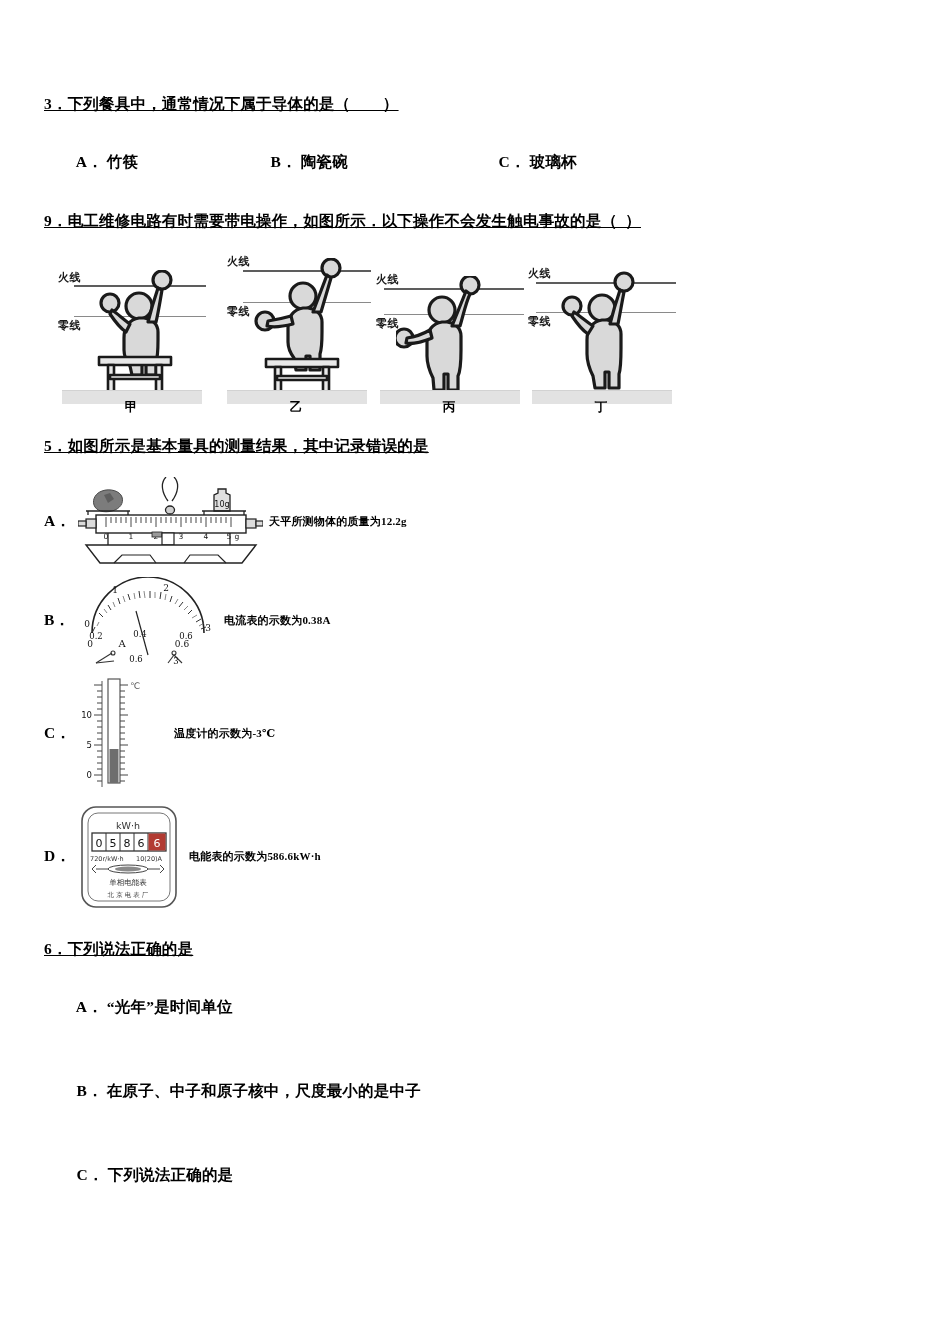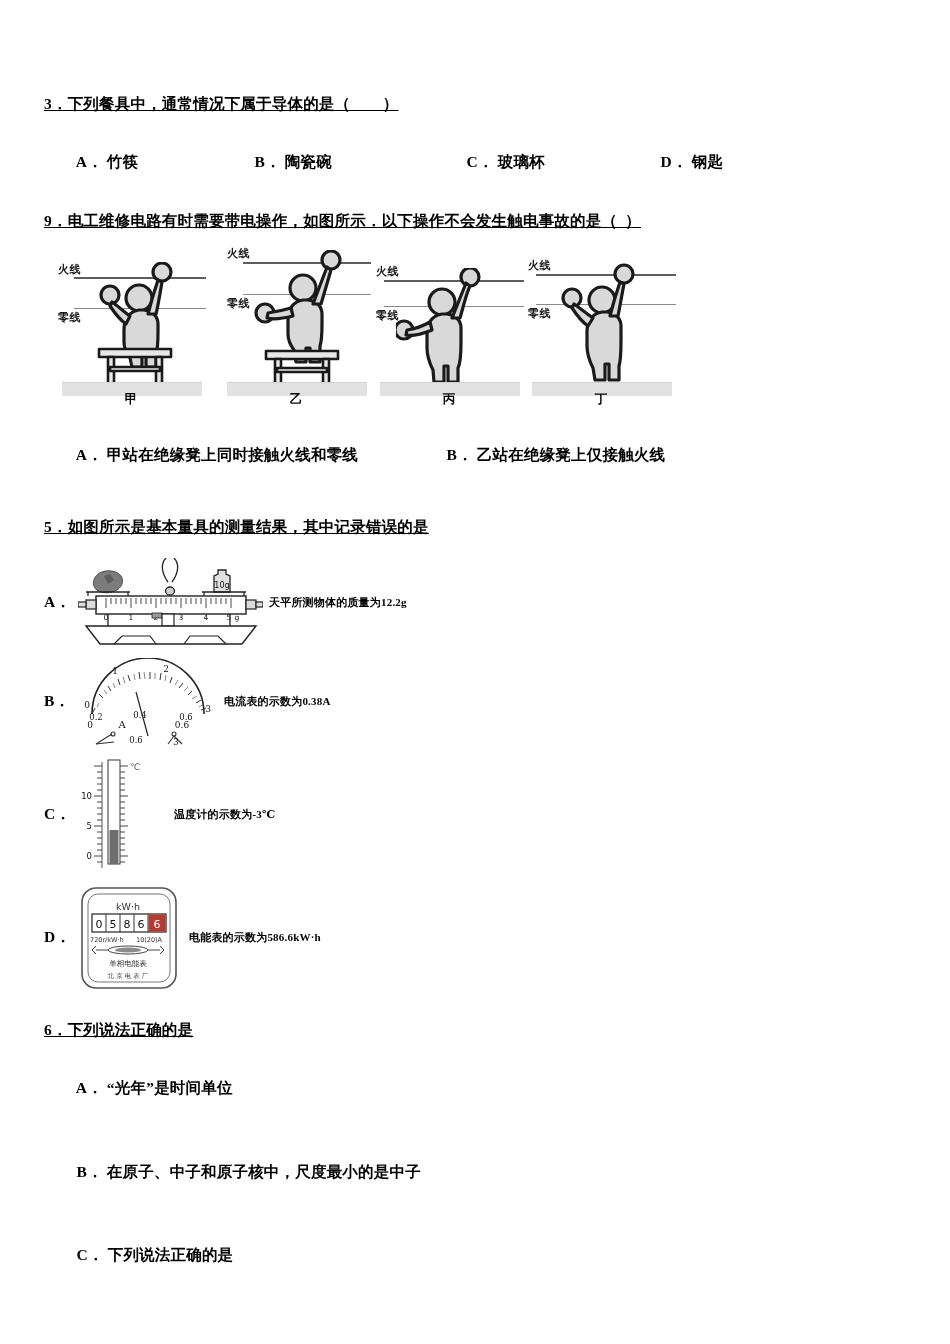--- a/index.html
+++ b/index.html
@@ -46,39 +46,39 @@
   .opt {
     font-size: 15.5px;
     font-weight: bold;
     line-height: 1.5;
     letter-spacing: 0.2px;
     white-space: pre;
   }
   .opt-lbl { margin-right: 4px; }
 
   
-  .q3opts { display: flex; margin-bottom: 12px; }
+  .q3opts { display: flex; margin-bottom: 12px; gap: 16px; }
   .q3opts .opt { white-space: pre; }
   .q3-a { width: 178px; }
   .q3-b { width: 212px; }
   .q3-c { width: 194px; }
 
   
   .q4opts .opt-col-a { width: 370px; }
 
   
   .fig4 {
     position: relative;
     margin: 10px 0 14px 12px;
     width: 620px;
     height: 162px;
   }
   .scene {
     position: absolute;
-    top: 0;
+    top: 8px;
     width: 150px;
     height: 162px;
   }
   .wire {
     position: absolute;
     height: 0;
     border-top: 2.2px solid #5d5d5d;
   }
   .wire.thin { border-top: 1.6px solid #8a8a8a; }
   .wlabel {
@@ -154,23 +154,20 @@
 
     <div class="q3opts">
       <div class="opt q3-a">
         <span class="opt-lbl">A．</span><span>竹筷</span>
       </div>
       <div class="opt q3-b">
         <span class="opt-lbl">B．</span><span>陶瓷碗</span>
       </div>
       <div class="opt q3-c">
         <span class="opt-lbl">C．</span><span>玻璃杯</span>
-      </div>
-      <div class="opt">
-        <span class="opt-lbl">D．</span><span>钢匙</span>
       </div>
     </div>
 
     <div class="q-stem wide">9．电工维修电路有时需要带电操作，如图所示．以下操作不会发生触电事故的是（  ）</div>
 
     <div class="fig4">
 
       <div class="scene" style="left:0px;">
         <div class="wire" style="left:18px; top:33px; width:132px;"></div>
         <div class="wire thin" style="left:18px; top:64px; width:132px;"></div>
@@ -257,28 +254,20 @@
             <path d="M50 50 C39 52 35 60 35 70 L35 84 C35 92 38 100 41 106 L43 118 L53 118 L53 102 L57 102 L57 118 L67 118 L67 104 C69 98 69 88 69 78 L69 64 C69 56 63 51 55 50 Z"></path>
             <path d="M66 54 C68 44 70 32 72 22 L68 20 C64 32 60 46 58 54 Z"></path>
             <path d="M41 56 C35 52 28 46 22 42 L20 46 C24 52 30 60 36 64 Z"></path>
           </g>
         </svg>
         <div class="ground" style="left:6px; top:138px; width:140px;"></div>
         <div class="caption">丁</div>
       </div>
     </div>
 
-    <div class="opt-row q4opts">
-      <div class="opt opt-col-a">
-        <span class="opt-lbl">A．</span><span>甲站在绝缘凳上同时接触火线和零线</span>
-      </div>
-      <div class="opt">
-        <span class="opt-lbl">B．</span><span>乙站在绝缘凳上仅接触火线</span>
-      </div>
-    </div>
     <div class="opt-row q4opts">
     </div>
 
     <div class="q-stem" style="margin-top:14px;">5．如图所示是基本量具的测量结果，其中记录错误的是</div>
 
     <div class="spacer-8"></div>
 
     <div class="inst-row" style="margin-bottom:10px;">
       <div class="inst-lbl">A．</div>
       <div class="inst-fig balance">

